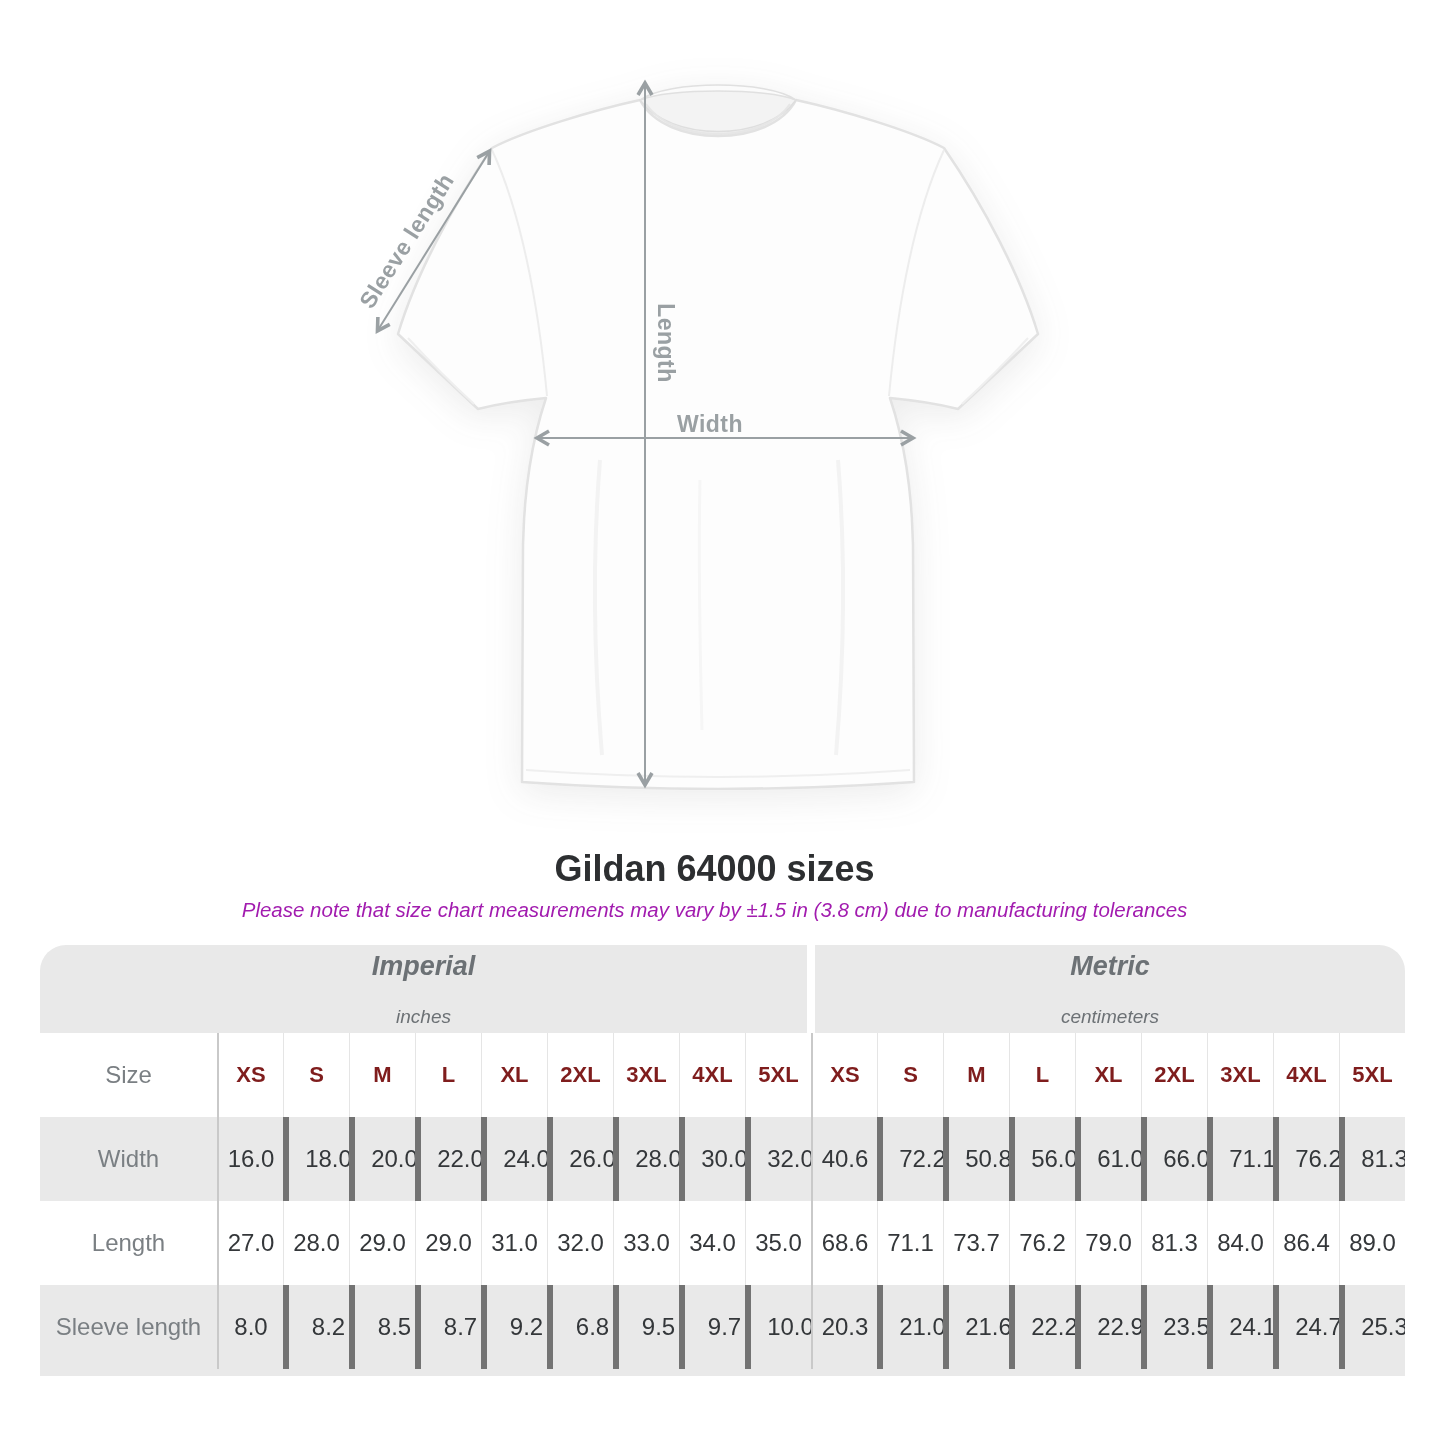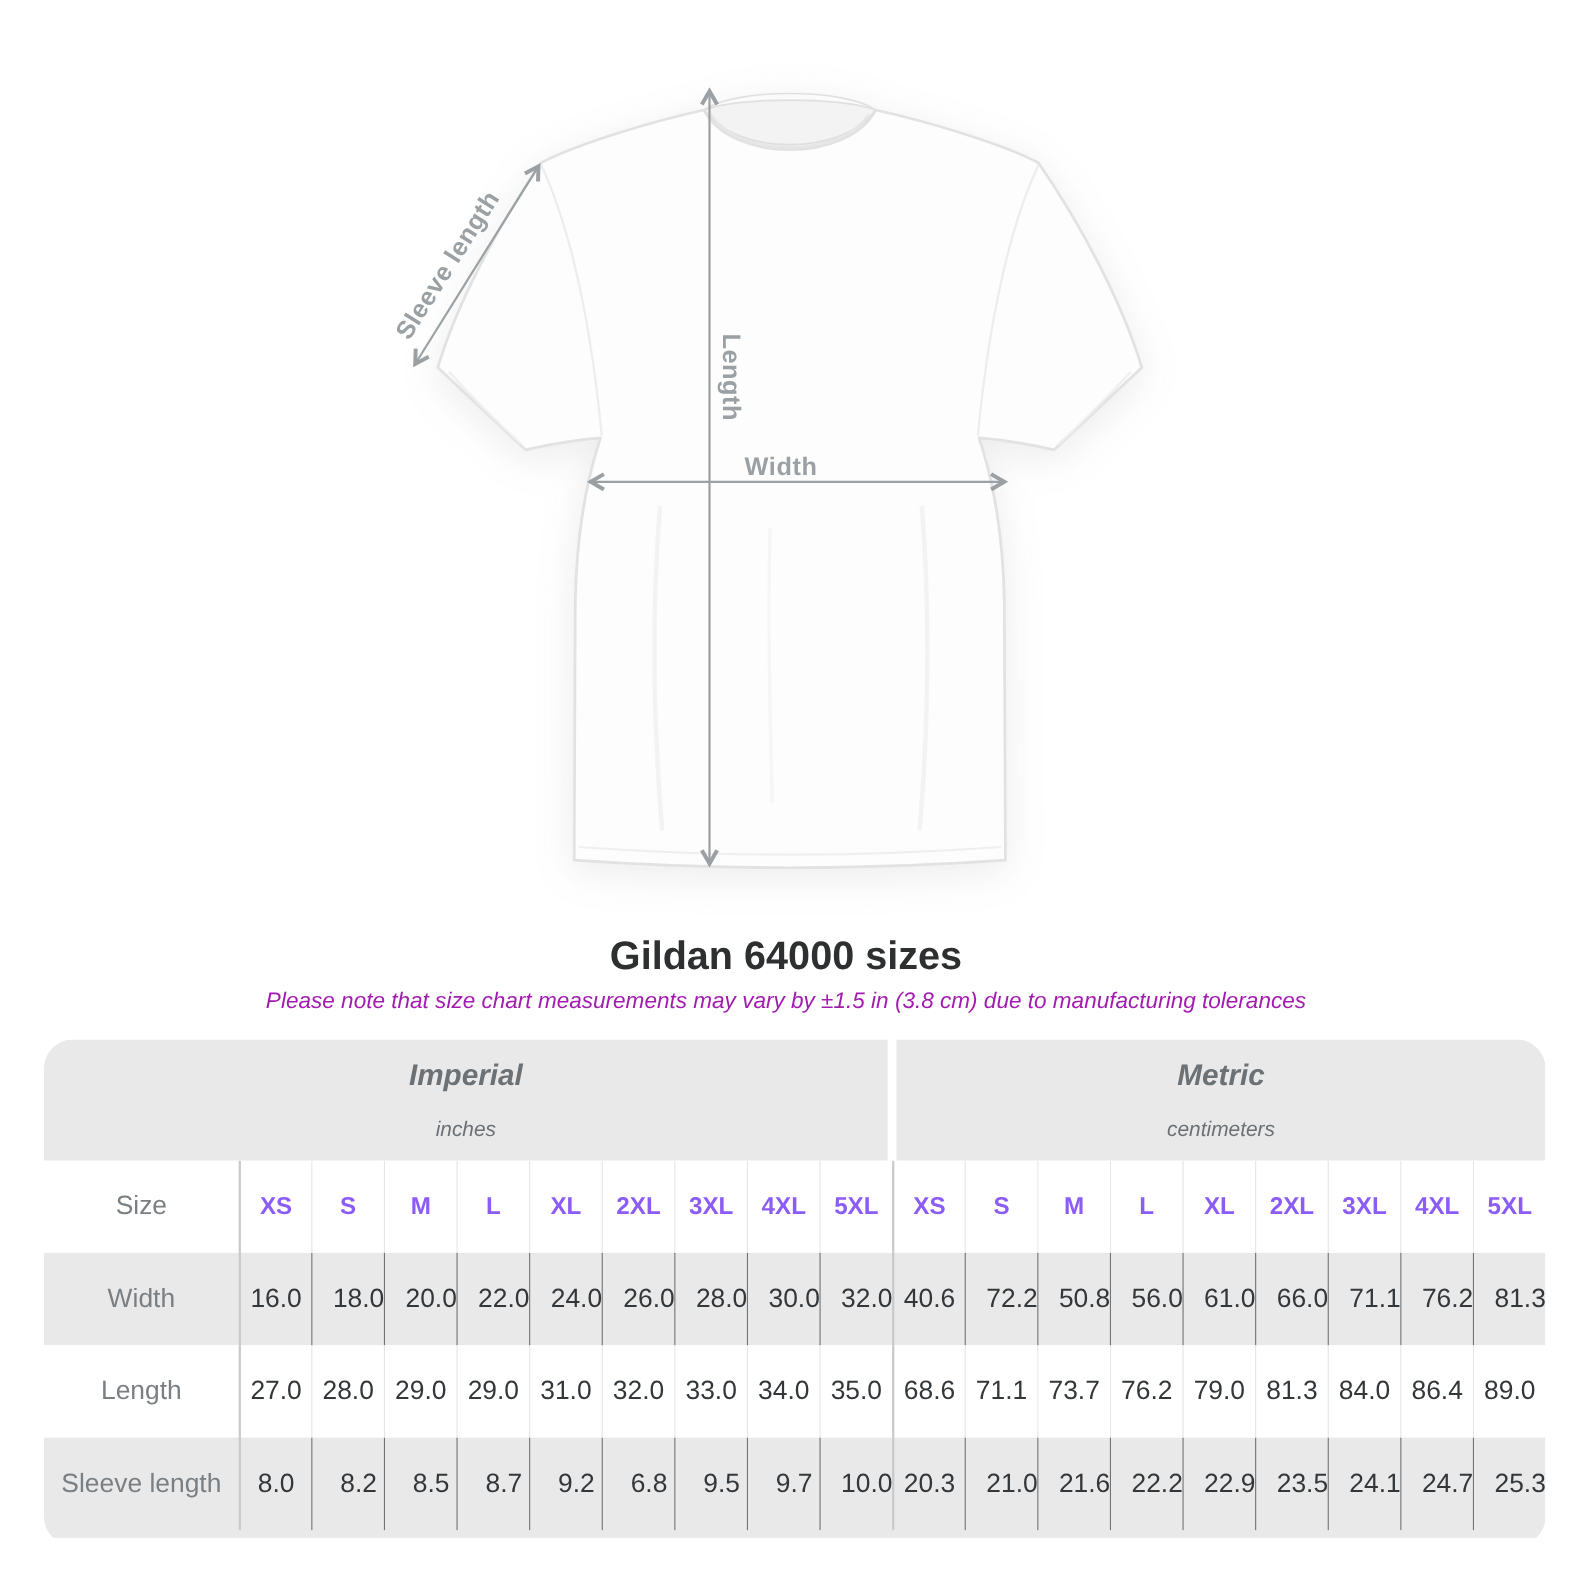--- a/index.html
+++ b/index.html
@@ -31,44 +31,44 @@
     position:absolute; left:0; right:16px; top:898px; text-align:center;
     font-size:20.5px; font-style:italic; color:#a21caf; z-index:2;
   }
   .title { top:848px; }
 
   
   .size-table {
     position:absolute; left:40px; top:945px; width:1365px; height:460px;
     border-radius:26px; overflow:hidden; background:#fff; z-index:2;
   }
-  .thead { position:relative; height:110px; background:#fff; }
+  .thead { position:relative; height:88px; background:#fff; }
   .hblk {
     position:absolute; top:0; bottom:0; background:#e9e9e9;
     display:flex; flex-direction:column; align-items:center; justify-content:center;
     color:#6c7175;
   }
   .hblk-imperial { left:0; width:767px; }
   .hblk-metric   { left:775px; right:0; }
   .sec-name { font-size:27px; font-weight:bold; font-style:italic; }
   .sec-unit { font-size:19px; font-style:italic; margin-top:24px; }
 
   .trow { display:grid; grid-template-columns:177px repeat(18,66px); height:84px; }
   .trow.white { background:#ffffff; }
   .trow.gray  { background:#e9e9e9; }
   .trow.sleeve { height:91px; padding-bottom:7px; }
 
   .cell {
     display:flex; align-items:center; justify-content:center;
     font-size:24px; color:#34373a;
   }
-  .hdr    { font-weight:bold; color:#8b5cf6; font-size:22px; }
+  .hdr    { font-weight:bold; color:#7f1d1d; font-size:22px; }
   .rlabel { font-weight:normal; color:#7a7f83; font-size:24px; }
   .white .min { border-left:1px solid #e5e5e5; }
-  .gray  .min { border-left:1px solid #737373;padding-left:19px; }
+  .gray  .min { border-left:6px solid #737373;padding-left:19px; }
   .maj        { border-left:2px solid #c9c9c9; }
 </style>
 </head>
 <body>
 
 <div class="canvas">
 
   <svg class="illus-svg" viewBox="0 0 1445 1445" xmlns="http://www.w3.org/2000/svg">
     <defs>
       <marker id="arr" viewBox="0 0 10 10" refX="7" refY="5" markerWidth="10" markerHeight="10" orient="auto-start-reverse">

